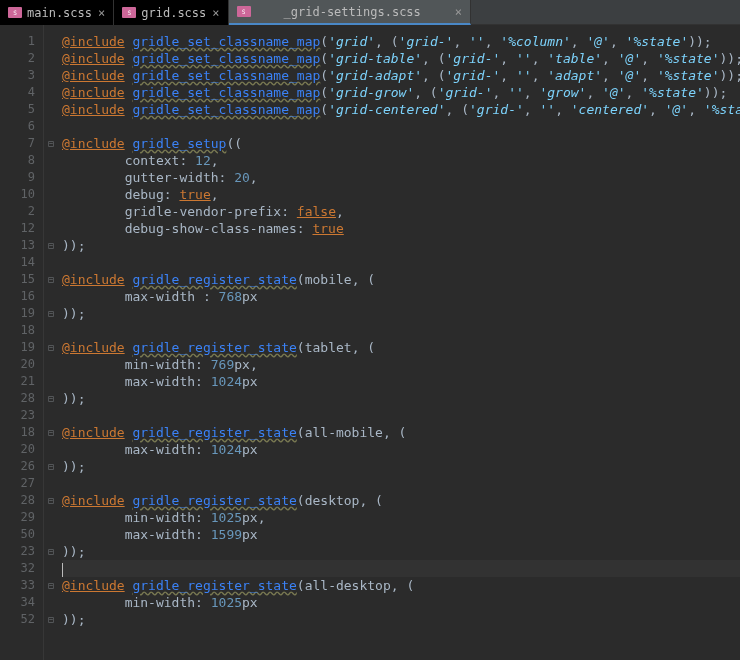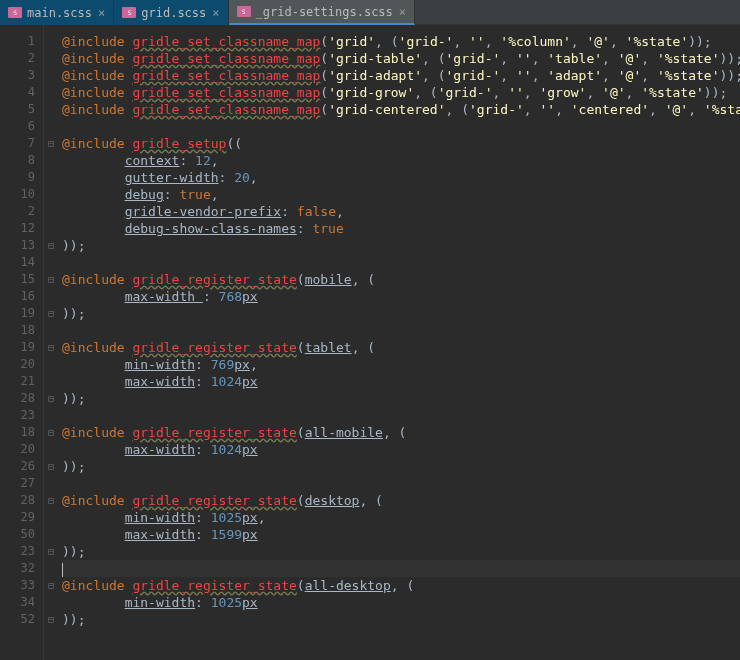--- a/index.html
+++ b/index.html
@@ -1,34 +1,34 @@
 <!DOCTYPE html>
 <html><head>
 <meta charset="utf-8">
 <style>
 * { margin: 0; padding: 0; box-sizing: border-box; }
 body { background: #2b2b2b; font-family: Consolas, monospace; font-size: 13px; color: #a9b7c6; width: 740px; height: 660px; overflow: hidden; }
 .tabs { display: flex; background: #3c3f41; border-bottom: 1px solid #323232; height: 25px; }
-.tab { display: flex; align-items: center; padding: 0 8px; height: 25px; background: #0c4a6e; border-right: 1px solid #323232; cursor: pointer; font-size: 12px; color: #bbbbbb; }
-.tab.active { background: #515658; border-bottom: 2px solid #4a88c7; }
+.tab { display: flex; align-items: center; padding: 0 8px; height: 25px; background: #000000; border-right: 1px solid #323232; cursor: pointer; font-size: 12px; color: #bbbbbb; }
+.tab.active { background: #515658; border-bottom: 2px solid #4a88c7; gap: 28px; }
 .tab-icon { width: 14px; height: 11px; background: #cd6799; margin-right: 5px; display: inline-flex; align-items: center; justify-content: center; font-size: 6px; color: #fff; border-radius: 1px; }
 .tab-close { margin-left: 6px; color: #999; font-size: 12px; }
 .editor { display: flex; height: calc(100% - 25px); background: #2b2b2b; }
 .gutter { width: 44px; background: #2b2b2b; text-align: right; padding: 8px 8px 0 0; color: #606366; font-size: 12px; line-height: 17px; user-select: none; border-right: 1px solid #373737; }
 .fold-col { width: 14px; background: #2b2b2b; padding-top: 8px; line-height: 17px; font-size: 10px; color: #606366; text-align: center; }
 .fold-col div { height: 17px; }
 .code { flex: 1; padding: 8px 0 0 4px; line-height: 17px; white-space: pre; overflow: auto; }
 .code .line { height: 17px; }
 .line32 { background: #323232; }
-.kw { color: #cc7832; }
-.fn { color: #ef4444; text-decoration: underline; text-decoration-style: wavy; text-decoration-color: #7a7a52; }
-.str { color: #fef9c3; }
+.kw { color: #cc7832; text-decoration: underline; }
+.fn { color: #3b82f6; text-decoration: underline; text-decoration-style: wavy; text-decoration-color: #7a7a52; }
+.str { color: #7dd3fc; font-style: italic; }
 .num { color: #6897bb; }
 .punc { color: #a9b7c6; }
-.ident { color: #a9b7c6; text-decoration: underline; }
+.ident { color: #a9b7c6; }
 .caret { display:inline-block; width:1px; height:14px; background:#bbb; vertical-align: middle; }
 </style>
 </head>
 <body>
 
 <div class="tabs">
   <div class="tab">
     <span class="tab-icon">S</span>
     <span>main.scss</span>
     <span class="tab-close">×</span>

